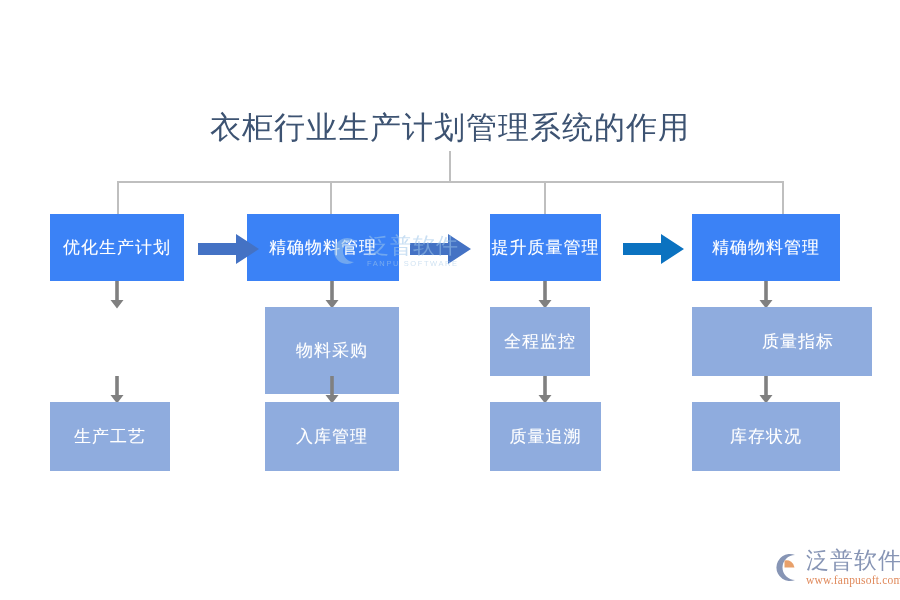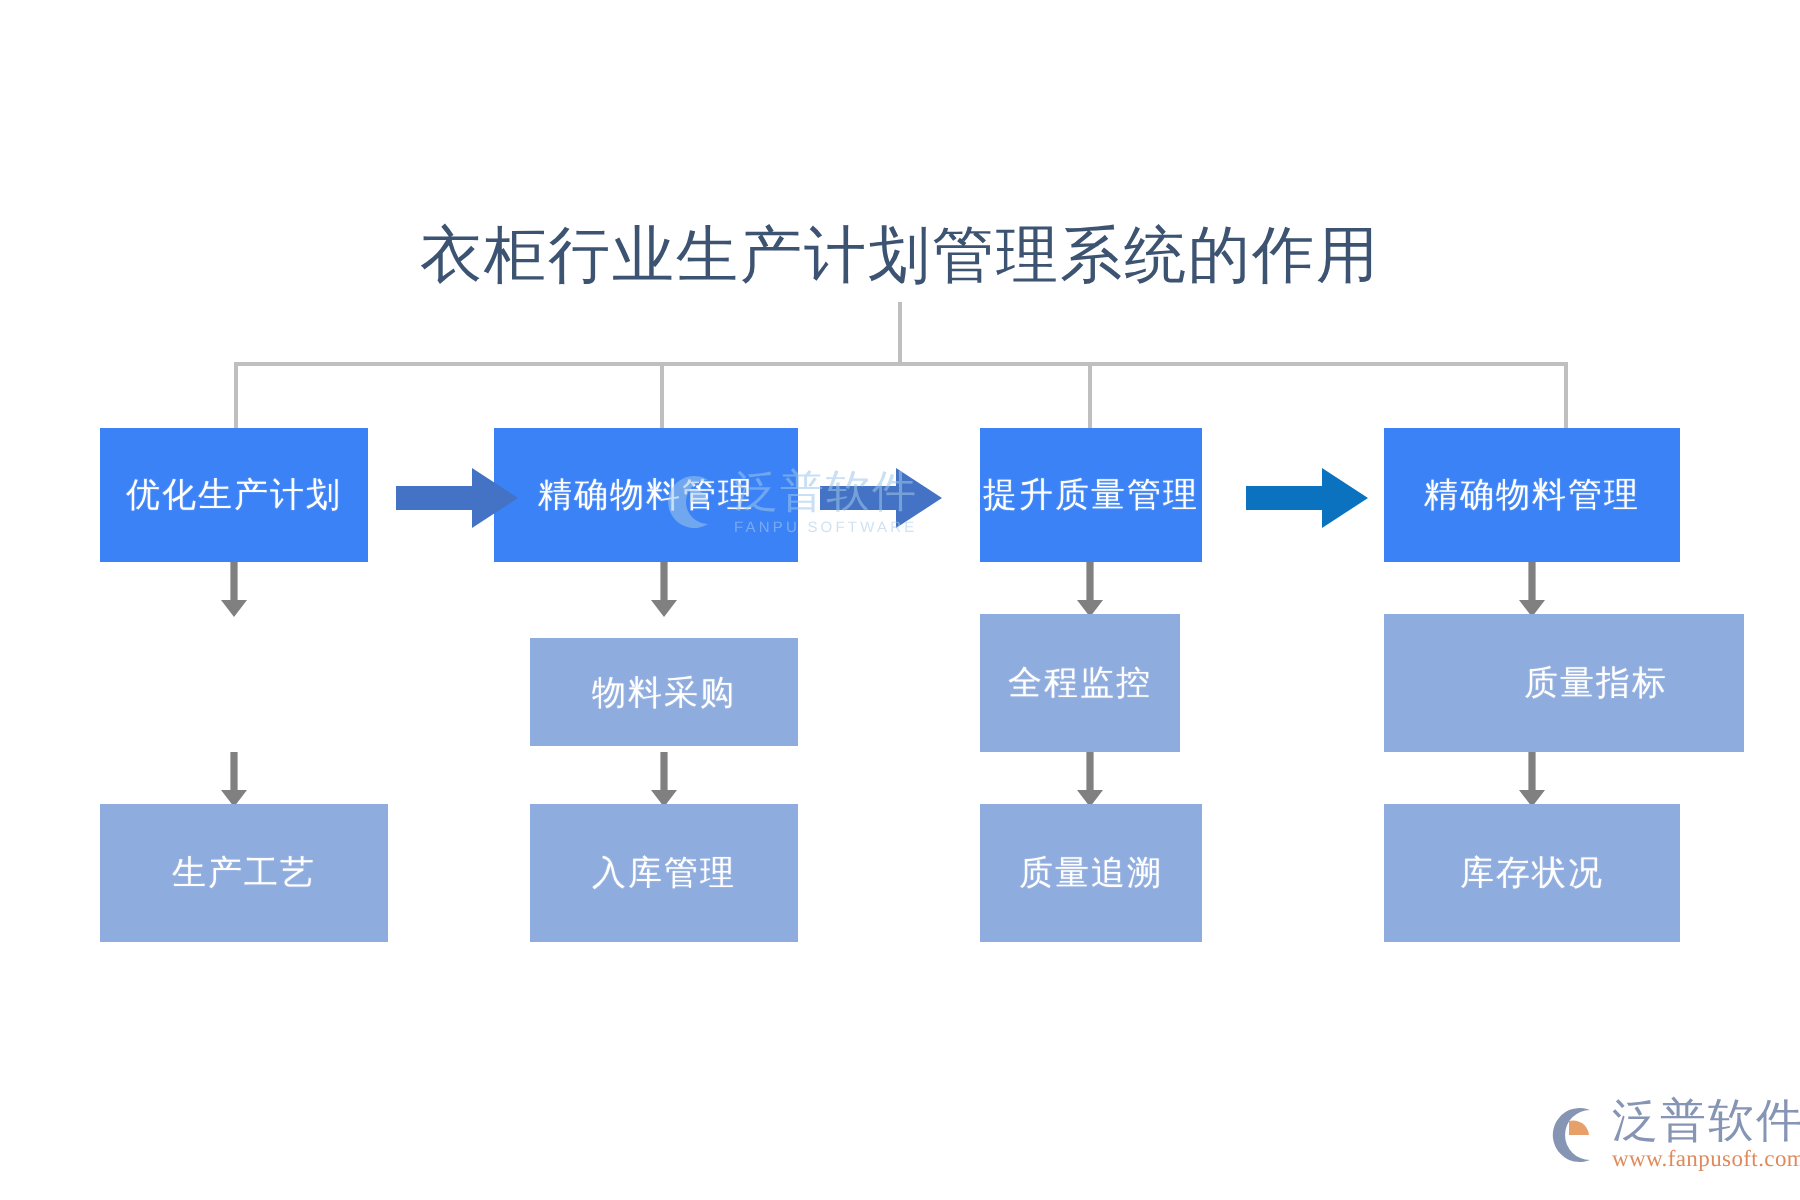--- a/index.html
+++ b/index.html
@@ -177,29 +177,29 @@
   <div class="varrow" style="left:108px; top:270px;">
     <svg viewBox="0 0 18 28">
         <path d="M7.2 0 H10.8 V19 H15.5 L9 27.5 L2.5 19 H7.2 Z" fill="#808080"></path>
       </svg>
   </div>
   <div class="varrow" style="left:108px; top:365px;">
     <svg viewBox="0 0 18 28">
         <path d="M7.2 0 H10.8 V19 H15.5 L9 27.5 L2.5 19 H7.2 Z" fill="#808080"></path>
       </svg>
   </div>
-  <div class="node tier2" style="left:50px;  top:391px; width:144px; height:69px;">生产工艺</div>
+  <div class="node tier2" style="left:50px;  top:391px; width:120px; height:69px;">生产工艺</div>
 
   <div class="node tier1" style="left:247px; top:203px; width:152px; height:67px;">精确物料管理</div>
   <div class="varrow" style="left:323px; top:270px;">
     <svg viewBox="0 0 18 28">
         <path d="M7.2 0 H10.8 V19 H15.5 L9 27.5 L2.5 19 H7.2 Z" fill="#808080"></path>
       </svg>
   </div>
-  <div class="node tier2" style="left:265px; top:308px; width:134px; height:54px;">物料采购</div>
+  <div class="node tier2" style="left:265px; top:296px; width:134px; height:87px;">物料采购</div>
   <div class="varrow" style="left:323px; top:365px;">
     <svg viewBox="0 0 18 28">
         <path d="M7.2 0 H10.8 V19 H15.5 L9 27.5 L2.5 19 H7.2 Z" fill="#808080"></path>
       </svg>
   </div>
   <div class="node tier2" style="left:265px; top:391px; width:134px; height:69px;">入库管理</div>
 
   <div class="node tier1" style="left:490px; top:203px; width:111px; height:67px;">提升质量管理</div>
   <div class="varrow" style="left:536px; top:270px;">
     <svg viewBox="0 0 18 28">

